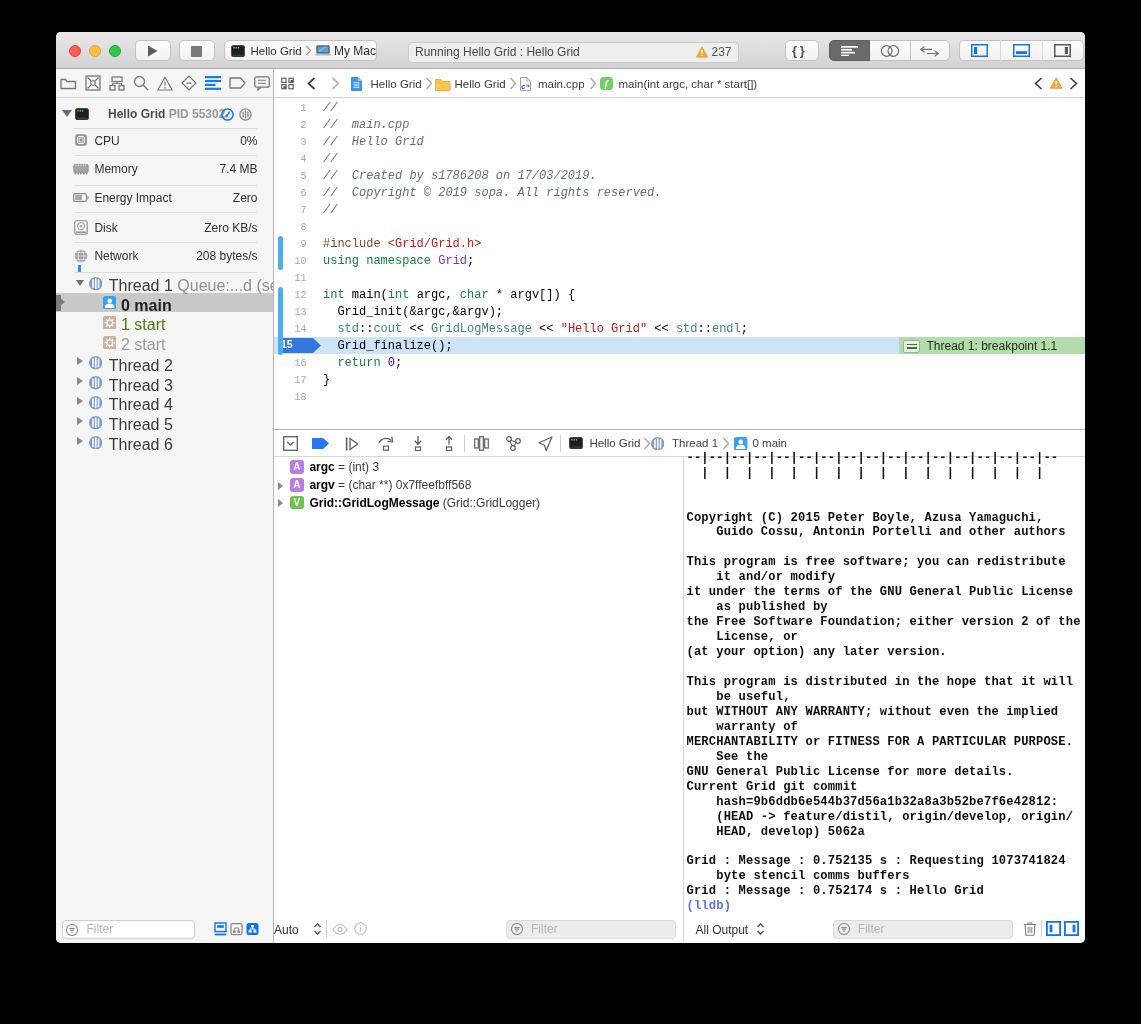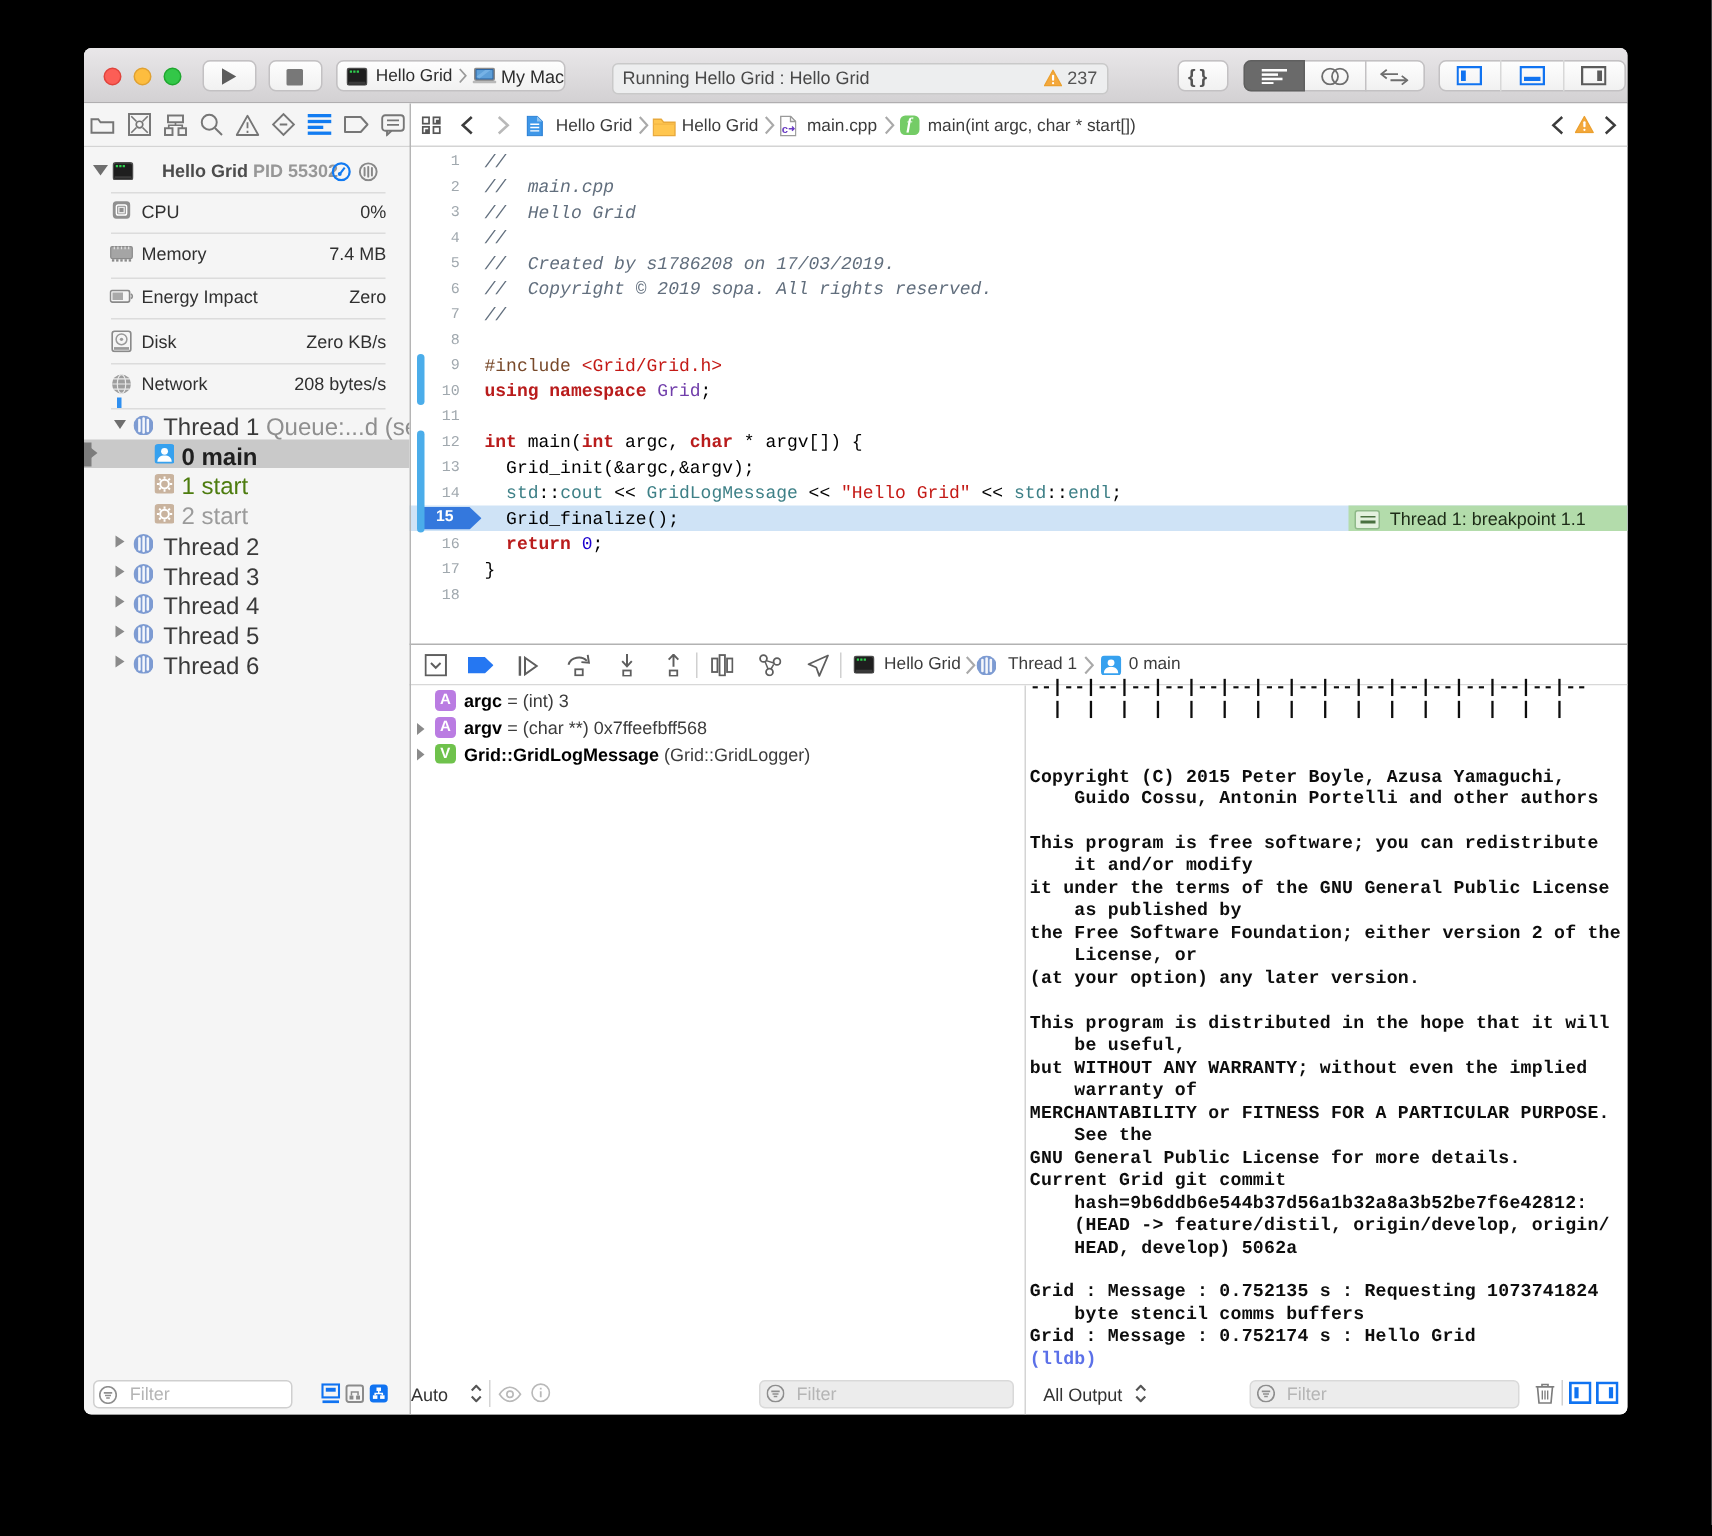--- a/index.html
+++ b/index.html
@@ -17,21 +17,21 @@
 #nav{left:0;top:66px;width:217px;height:845px;background:#f5f5f5}
 .nsep{position:absolute;left:18px;width:183px;height:1px;background:#dcdcdc}
 .gl{position:absolute;font-size:12px;color:#303030}
 .gv{position:absolute;font-size:12px;color:#303030;right:15.5px;text-align:right}
 .trow{position:absolute;font-size:16px;color:#3a3a3a;white-space:nowrap}
 
 #editor{left:217px;top:66px;width:812px;height:331px;background:#fff}
 #gutter{position:absolute;left:0;top:2px;width:33.5px;text-align:right;font:10px/17px "Liberation Mono",monospace;color:#a0a8ae}
 #code{position:absolute;left:50px;top:2px;font:12px/17px "Liberation Mono",monospace;color:#000;white-space:pre}
 .cm{font-style:italic;color:#616e7d}
-.kw{font-weight:bold;color:#b91c1c}
+.kw{font-weight:normal;color:#15803d}
 .str{color:#c41a16}
 .pp{color:#78492a}
 .ty{color:#703daa}
 .fn{color:#3e8087}
 .num{color:#1c00cf}
 
 #dbar{left:217px;top:397px;width:812px;height:28px;background:#fff;border-top:1px solid #b2b2b2;border-bottom:1px solid #d8d8d8}
 
 #vars{left:217px;top:425px;width:410px;height:486px;background:#fff}
 
@@ -397,21 +397,21 @@
 <div class="ab" id="editor">
  <div class="ab" style="left:0;top:239px;width:812px;height:17px;background:#cfe3f6"></div>
  <div class="ab" style="left:626px;top:239px;width:186px;height:17px;background:#b3dcab"></div>
  <div class="ab" style="left:630px;top:241.5px;width:17px;height:13.5px;background:#e3f1de;border:1px solid #8fb989;border-radius:2px"></div>
  <div class="ab" style="left:633.5px;top:245.5px;width:10px;height:1.6px;background:#49703f"></div>
  <div class="ab" style="left:633.5px;top:249px;width:10px;height:1.6px;background:#49703f"></div>
  <div class="ab" style="left:653.5px;top:241px;font-size:12px;color:#1d2b17">Thread 1: breakpoint 1.1</div>
  <svg class="ab" style="left:8px;top:240.2px" width="40" height="15" viewBox="0 0 40 15">
         <path d="M0 0 H32 L40 7.5 L32 15 H0 Z" fill="#3478dd"></path>
       </svg>
- <div class="ab" style="left:8px;top:240px;width:31px;text-align:center;font-size:10.5px;font-weight:bold;color:#fff;font-family:'Liberation Sans',sans-serif">15</div>
+ <div class="ab" style="left:8px;top:240px;width:31px;text-align:left;font-size:10.5px;font-weight:bold;color:#fff;font-family:'Liberation Sans',sans-serif">15</div>
  <div class="ab" style="left:5px;top:138px;width:5px;height:34px;border-radius:2.5px;background:#4badea"></div>
  <div class="ab" style="left:5px;top:189px;width:5px;height:68px;border-radius:2.5px;background:#4badea"></div>
  <pre class="ab" id="gutter">1
 2
 3
 4
 5
 6
 7
 8

